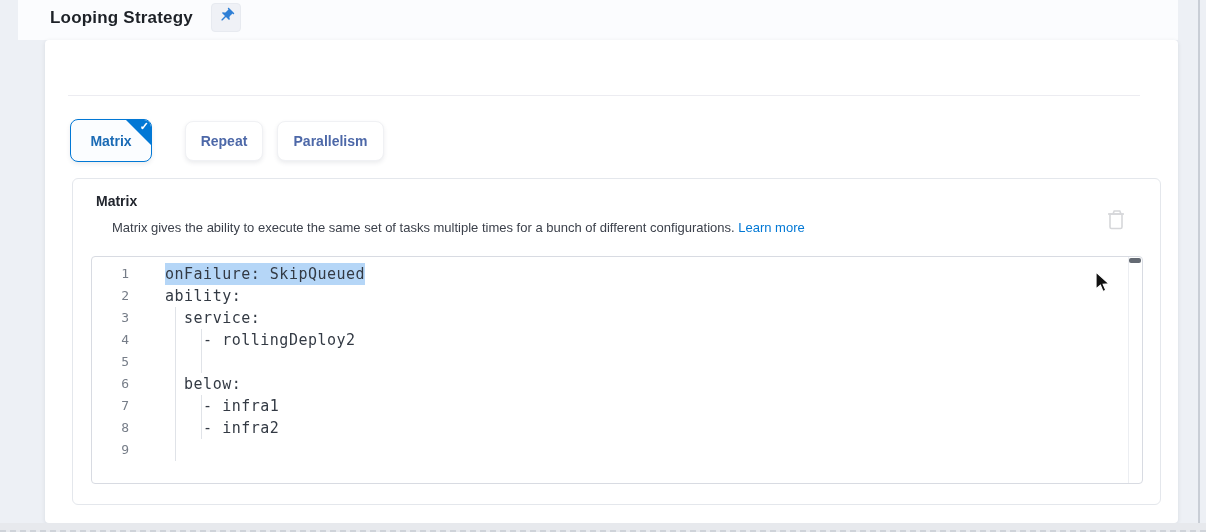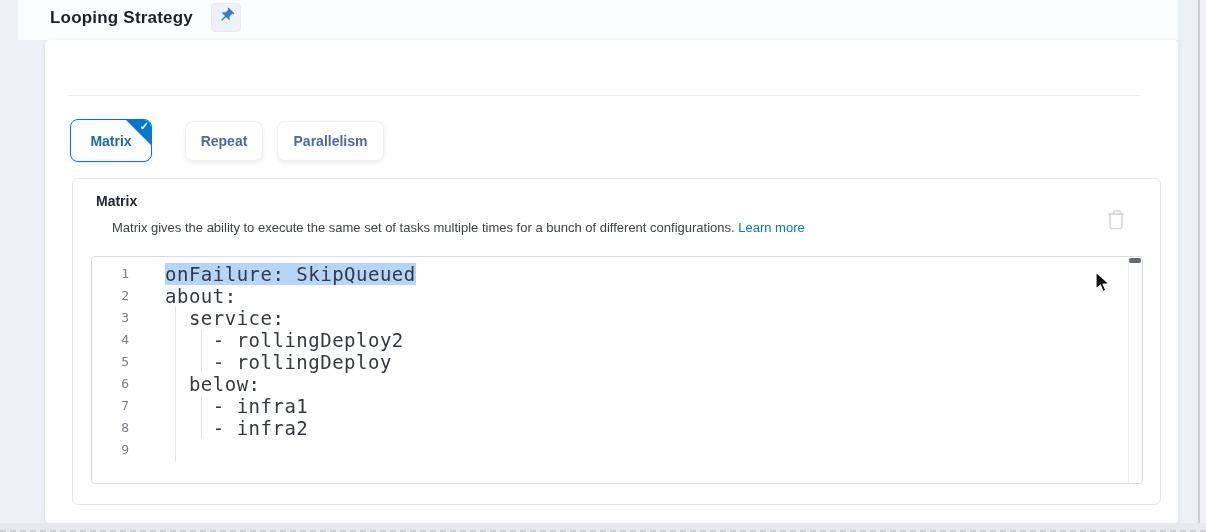--- a/index.html
+++ b/index.html
@@ -33,21 +33,21 @@
   .panel { position:absolute; left:27px; top:138px; width:1089px; height:327px; border:1px solid #e4e7ec; border-radius:6px; background:#ffffff; }
   .panel-heading { position:absolute; left:23px; top:14px; font-size:14px; font-weight:bold; color:#22262e; }
   .panel-desc { position:absolute; left:23px; top:41px; font-size:13px; color:#3c414b;margin-left:16px; }
   .delete-btn { position:absolute; right:31px; top:28px; width:24px; height:26px; cursor:pointer; }
 
   
   .editor { position:absolute; left:18px; top:77px; width:1052px; height:228px; border:1px solid #d8dbe2; border-radius:4px; background:#ffffff; overflow:hidden; cursor:text; }
   .code-lines { position:absolute; left:0; top:6px; right:14px; }
   .code-row { position:relative; height:22px; line-height:22px; white-space:pre; }
   .ln { position:absolute; left:0; top:0; width:37px; text-align:right; font-family:"DejaVu Sans Mono", monospace; font-size:13px; color:#767d88; }
-  .code-text { position:absolute; left:73px; top:0; font-family:"DejaVu Sans Mono", monospace; font-size:19px; letter-spacing:.5px; color:#333a44; white-space:pre; }
+  .code-text { position:absolute; left:73px; top:0; font-family:"DejaVu Sans Mono", monospace; font-size:15px; letter-spacing:.5px; color:#333a44; white-space:pre; }
   .code-text.hl { background:#b5d6f7; }
   .guide { position:absolute; top:0; width:1px; height:22px; background:#e0e3e8; }
   .scrollbar { position:absolute; right:0; top:0; bottom:0; width:14px; border-left:1px solid #eceef2; }
   .scroll-thumb { position:absolute; right:1px; top:1px; width:12px; height:5px; background:#646a73; border-radius:2px; }
 
   
   .right-line { position:absolute; left:1198px; top:0; width:2px; height:532px; background:#c9ced6; }
   .bottom-strip { position:absolute; left:0; top:523px; width:1206px; height:9px; background:#e7e9ed; border-bottom:2px dashed #cfd3d9; }
   .cursor { position:absolute; left:1095px; top:271px; }
 </style>
@@ -98,36 +98,35 @@
 
     <div class="editor">
       <div class="code-lines">
   <div class="code-row">
     <span class="ln">1</span>
     <span class="code-text hl">onFailure: SkipQueued</span>
   </div>
 
   <div class="code-row">
     <span class="ln">2</span>
-    <span class="code-text">about:</span>
+    <span class="code-text">ability:</span>
   </div>
 
   <div class="code-row">
     <span class="ln">3</span>
     <span class="code-text">  service:</span>
   <span class="guide" style="left: 83px;"></span></div>
 
   <div class="code-row">
     <span class="ln">4</span>
     <span class="code-text">    - rollingDeploy2</span>
   <span class="guide" style="left: 83px;"></span><span class="guide" style="left: 109px;"></span></div>
 
   <div class="code-row">
     <span class="ln">5</span>
-    <span class="code-text">    - rollingDeploy</span>
   <span class="guide" style="left: 83px;"></span><span class="guide" style="left: 109px;"></span></div>
 
   <div class="code-row">
     <span class="ln">6</span>
     <span class="code-text">  below:</span>
   <span class="guide" style="left: 83px;"></span></div>
 
   <div class="code-row">
     <span class="ln">7</span>
     <span class="code-text">    - infra1</span>

